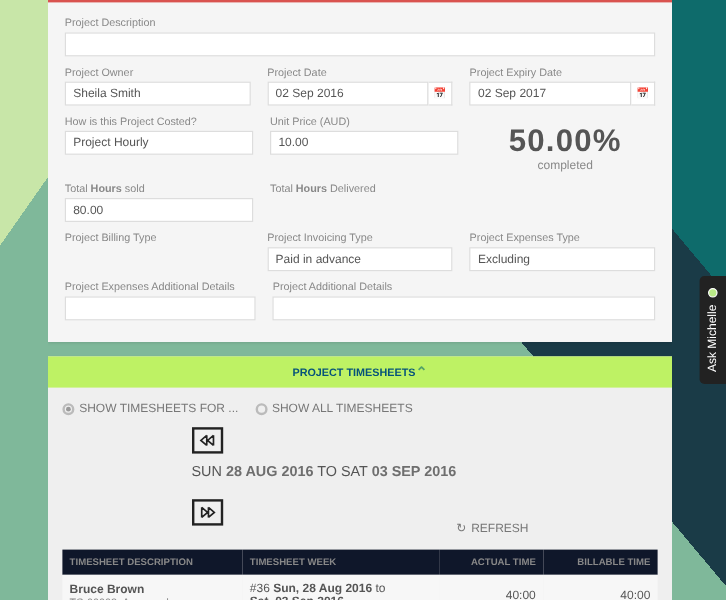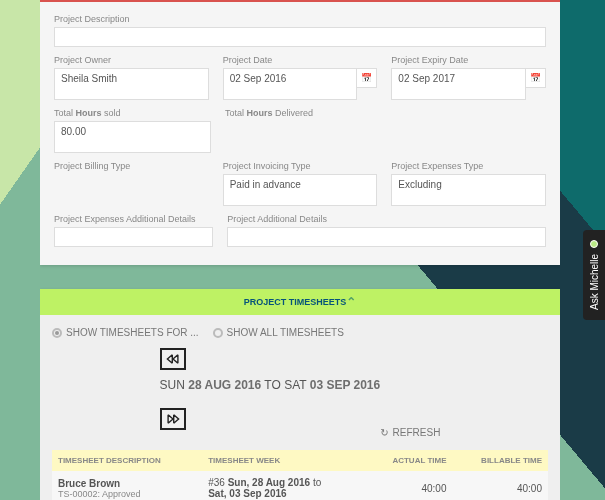--- a/index.html
+++ b/index.html
@@ -8,46 +8,46 @@
   background: linear-gradient(135deg, #a8e6cf 0%, #7dd3c0 20%, #b8e986 35%, #4ecdc4 50%, #2c3e50 70%, #1abc9c 85%, #34495e 100%);
   position: relative;
 }
 .bg-poly { position: absolute; inset: 0; background:
   linear-gradient(125deg, #c8e6a8 0 15%, transparent 15%),
   linear-gradient(50deg, transparent 0 60%, #1a3b47 60% 80%, #0e6b6b 80%),
   linear-gradient(200deg, #5ac8c8 0 30%, transparent 30%),
   #7fb89a;
 }
 .main-wrap { position: absolute; top: 0; left: 40px; width: 520px; height: 500px; overflow: hidden; }
-.card { background: #f5f5f5; border-top: 2px solid #d9534f; padding: 12px 14px 18px; margin-bottom: 24px; box-shadow: 0 1px 3px rgba(0,0,0,.15); }
+.card { background: #f5f5f5; border-top: 2px solid #d9534f; padding: 12px 14px 18px; margin-bottom: 12px; box-shadow: 0 1px 3px rgba(0,0,0,.15); }
 .row { display: flex; gap: 14px; margin-top: 8px; }
 .field { flex: 1; }
 .field label { display: block; font-size: 9px; color: #888; margin-bottom: 3px; }
-.field .input { background: #fff; border: 1px solid #ddd; padding: 4px 6px; font-size: 10px; color: #555; height: 32px; position: relative; }
+.field .input { background: #fff; border: 1px solid #ddd; padding: 4px 6px; font-size: 10px; color: #555; height: 20px; position: relative; }
 .field .input.empty { height: 20px; }
 .date-input { display: flex; }
 .date-input .input { flex: 1; }
 .date-input .cal { width: 20px; height: 20px; border: 1px solid #ddd; border-left: none; background: #fff; display: flex; align-items: center; justify-content: center; font-size: 9px; color: #d9534f; }
 .completed-box { flex: 0 0 150px; text-align: center; }
 .pct { font-size: 26px; font-weight: bold; color: #555; letter-spacing: 1px; }
 .pct-lbl { font-size: 10px; color: #888; }
 .ts-panel { background: #efefef; box-shadow: 0 1px 3px rgba(0,0,0,.15); }
 .ts-header { background: #bef264; color: #06537a; padding: 6px 22px; font-size: 9px; font-weight: bold; display: flex; justify-content: center; align-items: center; }
 .ts-body { padding: 12px 12px 6px; }
 .radio-row { font-size: 10px; color: #777; display: flex; align-items: flex-end; gap: 4px; }
 .radio { width: 10px; height: 10px; border-radius: 50%; border: 2px solid #bbb; display: inline-flex; align-items: center; justify-content: center; }
 .radio.on::after { content:''; width:4px; height:4px; border-radius:50%; background:#999; }
 .nav-btn { display: inline-flex; border: 2px solid #222; width: 26px; height: 22px; align-items: center; justify-content: center; margin: 10px 0 8px; cursor: pointer; }
 .nav-btn svg { width: 14px; height: 12px; }
 .range { font-size: 12px; color: #555; margin-bottom: 6px; }
 .range .d1 { font-weight: bold; color: #6e6e6e; }
 .range .d2 { font-weight: bold; color: #6e6e6e; }
 .refresh { float: right; font-size: 10px; color: #777; display: flex; align-items: center; gap: 4px; cursor: pointer; }
 .table { width: 100%; border-collapse: collapse; margin-top: 12px; font-size: 10px; }
-.table th { background: #fef9c3; color: #888; text-align: left; padding: 6px 6px; font-size: 8px; font-weight: bold; }
+.table th { background: #0f172a; color: #888; text-align: left; padding: 6px 6px; font-size: 8px; font-weight: bold; }
 .table th.r, .table td.r { text-align: right; }
 .table td { padding: 6px 6px; color: #555; background: #f7f7f7; }
 .desc-main { font-weight: bold; color: #555; }
 .desc-sub { font-size: 9px; color: #888; }
 .ask-tab { position: absolute; right: 0; top: 230px; width: 22px; height: 90px; background: #222; color: #fff; font-size: 10px; writing-mode: vertical-rl; transform: rotate(180deg); display: flex; align-items: center; justify-content: center; gap: 5px; border-radius: 0 4px 4px 0; cursor: pointer; }
 .ask-dot { width: 8px; height: 8px; border-radius: 50%; background: #b8e986; border: 1px solid #fff; }
 .collapse-x { color: #0b6b6b; font-size: 12px; cursor: pointer; opacity: .6; }
 </style>
 </head>
 <body>
@@ -75,20 +75,34 @@
       </div>
       <div class="field">
         <label>Project Expiry Date</label>
         <div class="date-input">
           <div class="input">02 Sep 2017</div>
           <div class="cal">📅</div>
         </div>
       </div>
     </div>
 
+    <div class="row">
+      <div class="field">
+        <label>How is this Project Costed?</label>
+        <div class="input">Project Hourly</div>
+      </div>
+      <div class="field">
+        <label>Unit Price  (AUD)</label>
+        <div class="input">10.00</div>
+      </div>
+      <div class="completed-box" style="padding-top:6px;">
+        <div class="pct">50.00%</div>
+        <div class="pct-lbl">completed</div>
+      </div>
+    </div>
 
     <div class="row">
       <div class="field">
         <label><span>Total </span><b>Hours</b><span> sold</span></label>
         <div class="input">80.00</div>
       </div>
       <div class="field">
         <label><span>Total </span><b>Hours</b><span> Delivered</span></label>
       </div>
       <div class="completed-box"></div>

